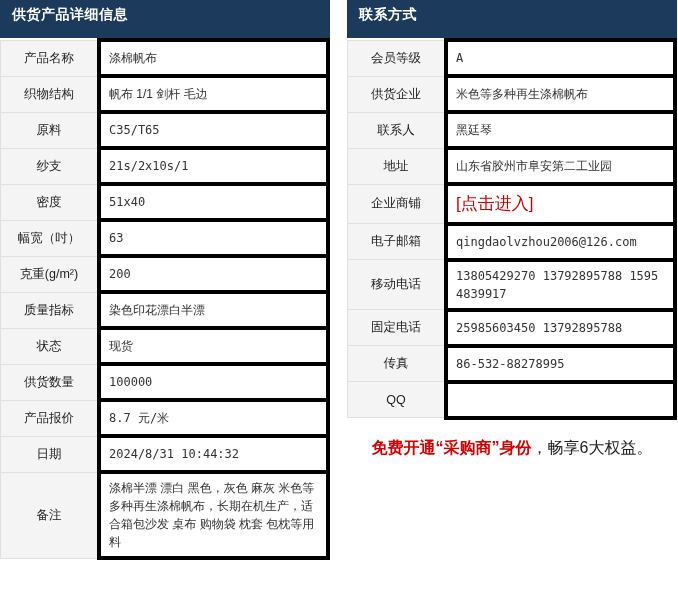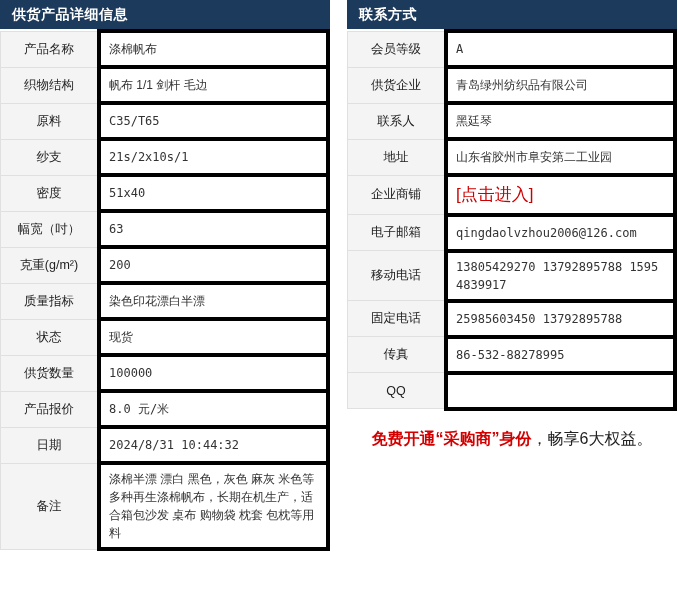--- a/index.html
+++ b/index.html
@@ -23,21 +23,21 @@
   }
   .col {
     width: 330px;
     flex: 0 0 330px;
   }
   .panel-title {
     background: #1b3a5c;
     color: #ffffff;
     font-size: 14px;
     font-weight: bold;
-    height: 29px;
+    height: 38px;
     line-height: 29px;
     padding: 0 12px;
     box-sizing: border-box;
     letter-spacing: 0.5px;
   }
   table.info {
     width: 100%;
     border-collapse: collapse;
     table-layout: fixed;
     background: #ffffff;
@@ -141,21 +141,21 @@
         <tr>
           <th>状态</th>
           <td>现货</td>
         </tr>
         <tr>
           <th>供货数量</th>
           <td class="mono">100000</td>
         </tr>
         <tr>
           <th>产品报价</th>
-          <td class="mono">8.0 元/米</td>
+          <td class="mono">8.7 元/米</td>
         </tr>
         <tr>
           <th>日期</th>
           <td class="mono">2024/8/31 10:44:32</td>
         </tr>
         <tr class="tall">
           <th>备注</th>
           <td class="remark-cell">涤棉半漂 漂白 黑色，灰色 麻灰 米色等多种再生涤棉帆布，长期在机生产，适合箱包沙发 桌布 购物袋 枕套 包枕等用料</td>
         </tr>
       </tbody>
@@ -165,21 +165,21 @@
   <div class="col">
     <div class="panel-title">联系方式</div>
     <table class="info">
       <tbody>
         <tr>
           <th>会员等级</th>
           <td class="mono">A</td>
         </tr>
         <tr>
           <th>供货企业</th>
-          <td>青岛绿州纺织品有限公司</td>
+          <td>米色等多种再生涤棉帆布</td>
         </tr>
         <tr>
           <th>联系人</th>
           <td>黑廷琴</td>
         </tr>
         <tr>
           <th>地址</th>
           <td>山东省胶州市阜安第二工业园</td>
         </tr>
         <tr>

